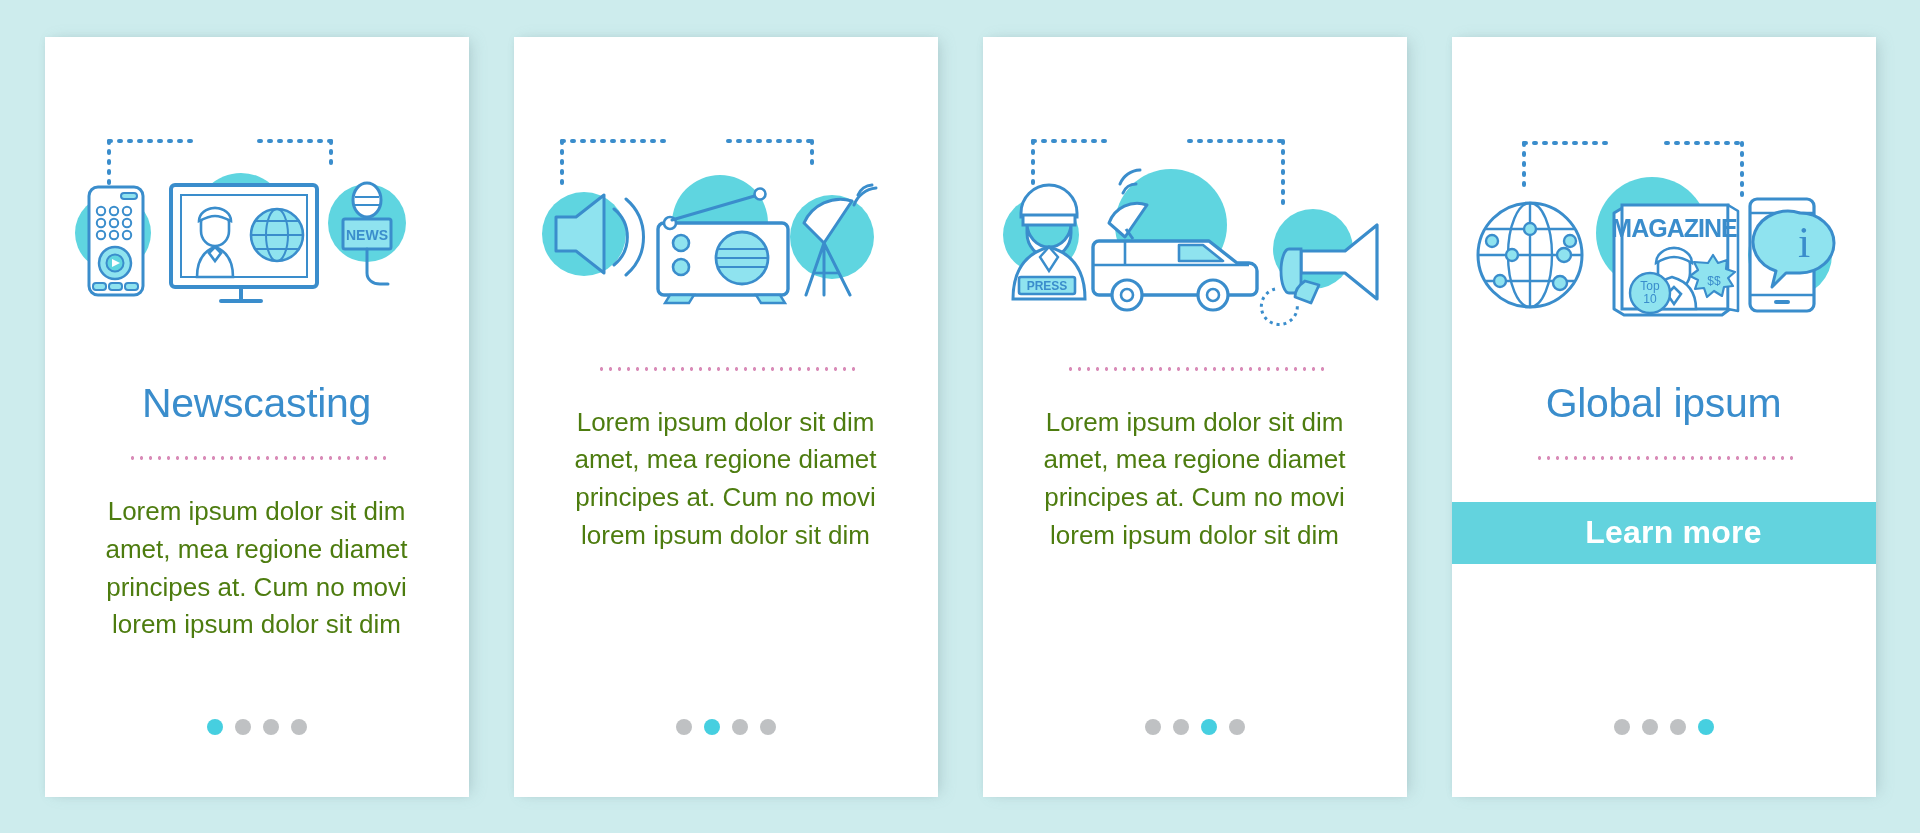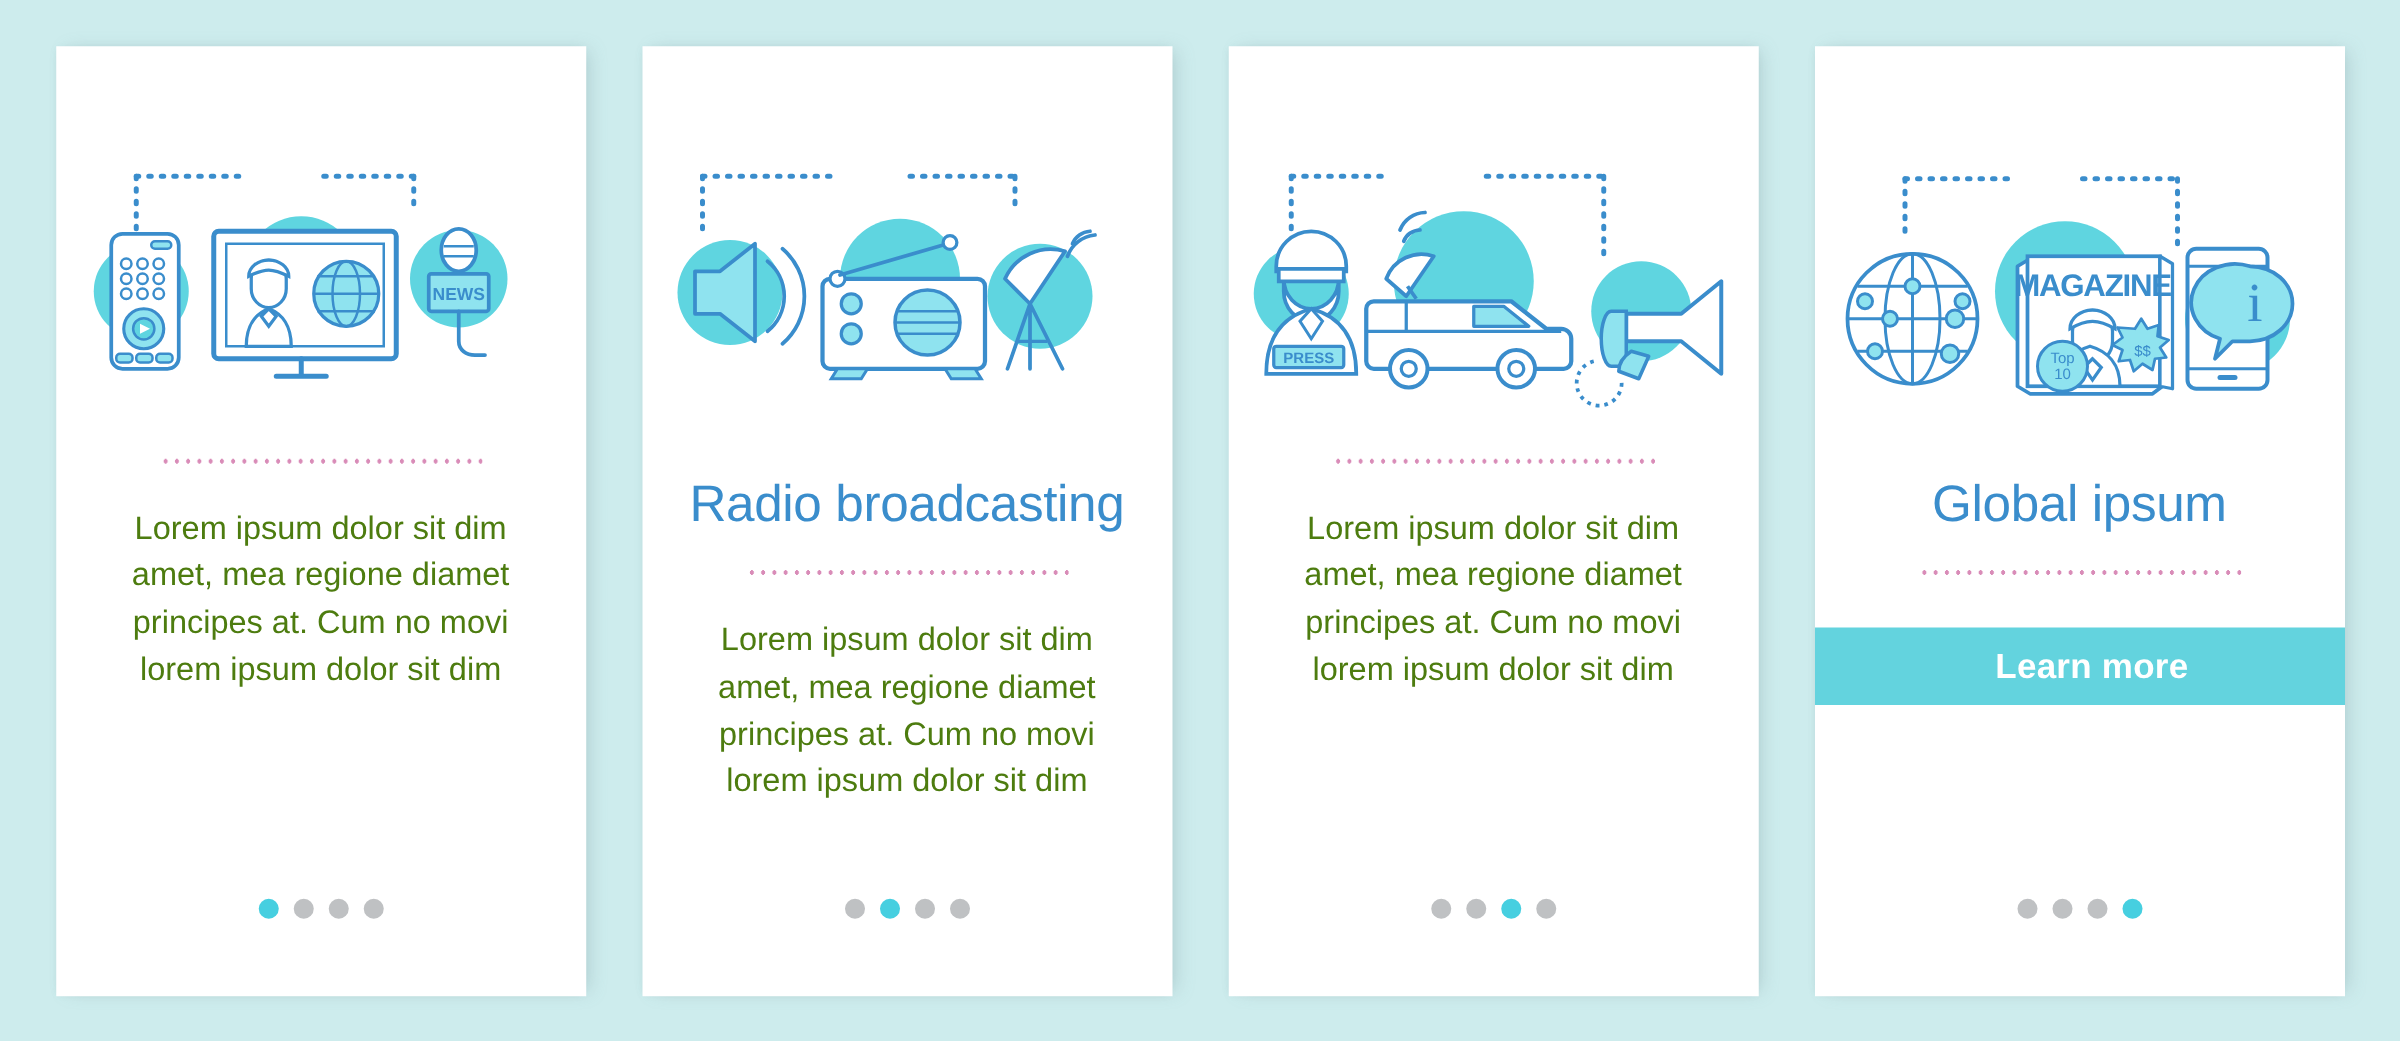--- a/index.html
+++ b/index.html
@@ -70,21 +70,21 @@
     line-height:1.46;
     font-weight:400;
   }
   
   .cta {
     margin-top:42px;
     width:100%;
     height:62px;
     background:#63d3de;
     color:#ffffff;
-    font-size:28px;
+    font-size:32px;
     font-weight:700;
     display:flex;
     align-items:center;
     justify-content:center;
     border:none;
     cursor:pointer;
     letter-spacing:0.2px;
     font-family:"Liberation Sans", sans-serif;
     padding-left:20px;
   }
@@ -162,20 +162,21 @@
           <path d="M206 198 H258 M209 184 H255 M209 212 H255"></path>
         </g>
 
         <ellipse cx="322" cy="163" rx="14" ry="17" fill="#ffffff" stroke="#3a8dcc" stroke-width="3"></ellipse>
         <path d="M310 160 H334 M310 168 H334" stroke="#3a8dcc" stroke-width="2" fill="none"></path>
         <rect x="298" y="182" width="48" height="30" rx="2" fill="#8fe3ef" stroke="#3a8dcc" stroke-width="3"></rect>
         <text x="322" y="203" font-family="Liberation Sans, sans-serif" font-size="14" font-weight="700" fill="#3a8dcc" text-anchor="middle">NEWS</text>
         <path d="M322 212 V236 c0 7 6 11 13 11 h8" stroke="#3a8dcc" stroke-width="3" fill="none" stroke-linecap="round"></path>
       </svg>
     </div>
+    <div class="title">Newscasting</div>
     <div class="divider"></div>
     <div class="body">Lorem ipsum dolor sit dim amet, mea regione diamet principes at. Cum no movi lorem ipsum dolor sit dim</div>
     <div class="spacer"></div>
     <div class="dots">
       <span class="dot on"></span>
       <span class="dot"></span>
       <span class="dot"></span>
       <span class="dot"></span>
     </div>
   </div>
@@ -216,21 +217,20 @@
 
         <g fill="none" stroke="#3a8dcc" stroke-width="3" stroke-linecap="round">
           <path d="M344 158 a16 16 0 0 1 14 -10"></path>
           <path d="M340 168 a26 26 0 0 1 22 -17"></path>
         </g>
         <path d="M290 186 a40 40 0 0 1 48 -22 l-28 42 z" fill="#ffffff" stroke="#3a8dcc" stroke-width="3" stroke-linejoin="round"></path>
         <path d="M310 206 L292 258 M310 206 L336 258 M310 206 L310 258" stroke="#3a8dcc" stroke-width="3" fill="none" stroke-linecap="round"></path>
         <path d="M300 236 H324" stroke="#3a8dcc" stroke-width="2.6" fill="none"></path>
       </svg>
     </div>
-    <div class="title">Radio broadcasting</div>
     <div class="divider"></div>
     <div class="body">Lorem ipsum dolor sit dim amet, mea regione diamet principes at. Cum no movi lorem ipsum dolor sit dim</div>
     <div class="spacer"></div>
     <div class="dots">
       <span class="dot"></span>
       <span class="dot on"></span>
       <span class="dot"></span>
       <span class="dot"></span>
     </div>
   </div>

